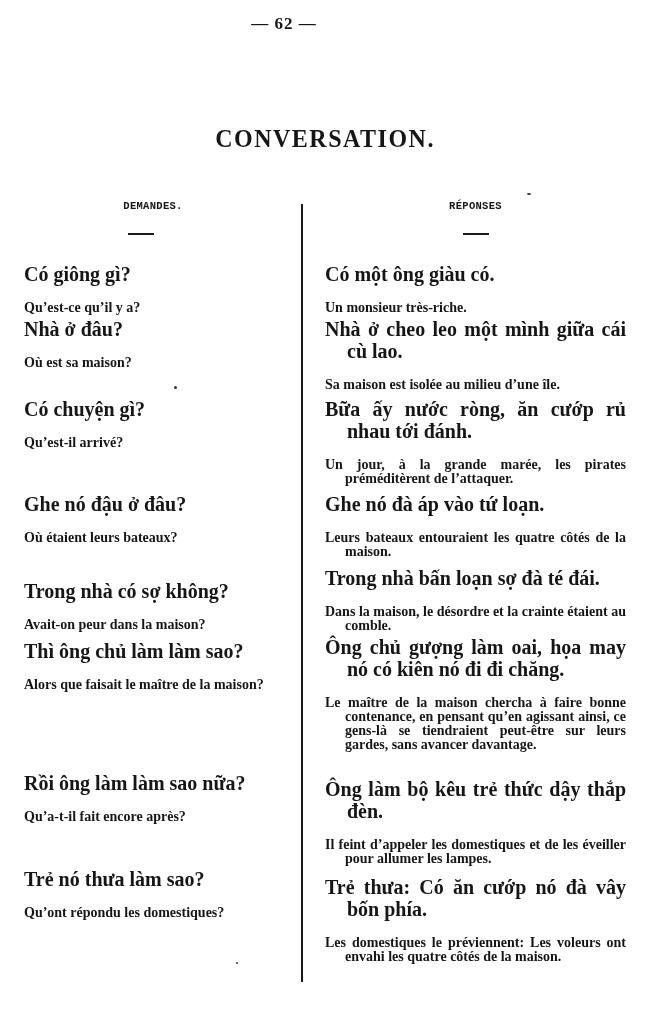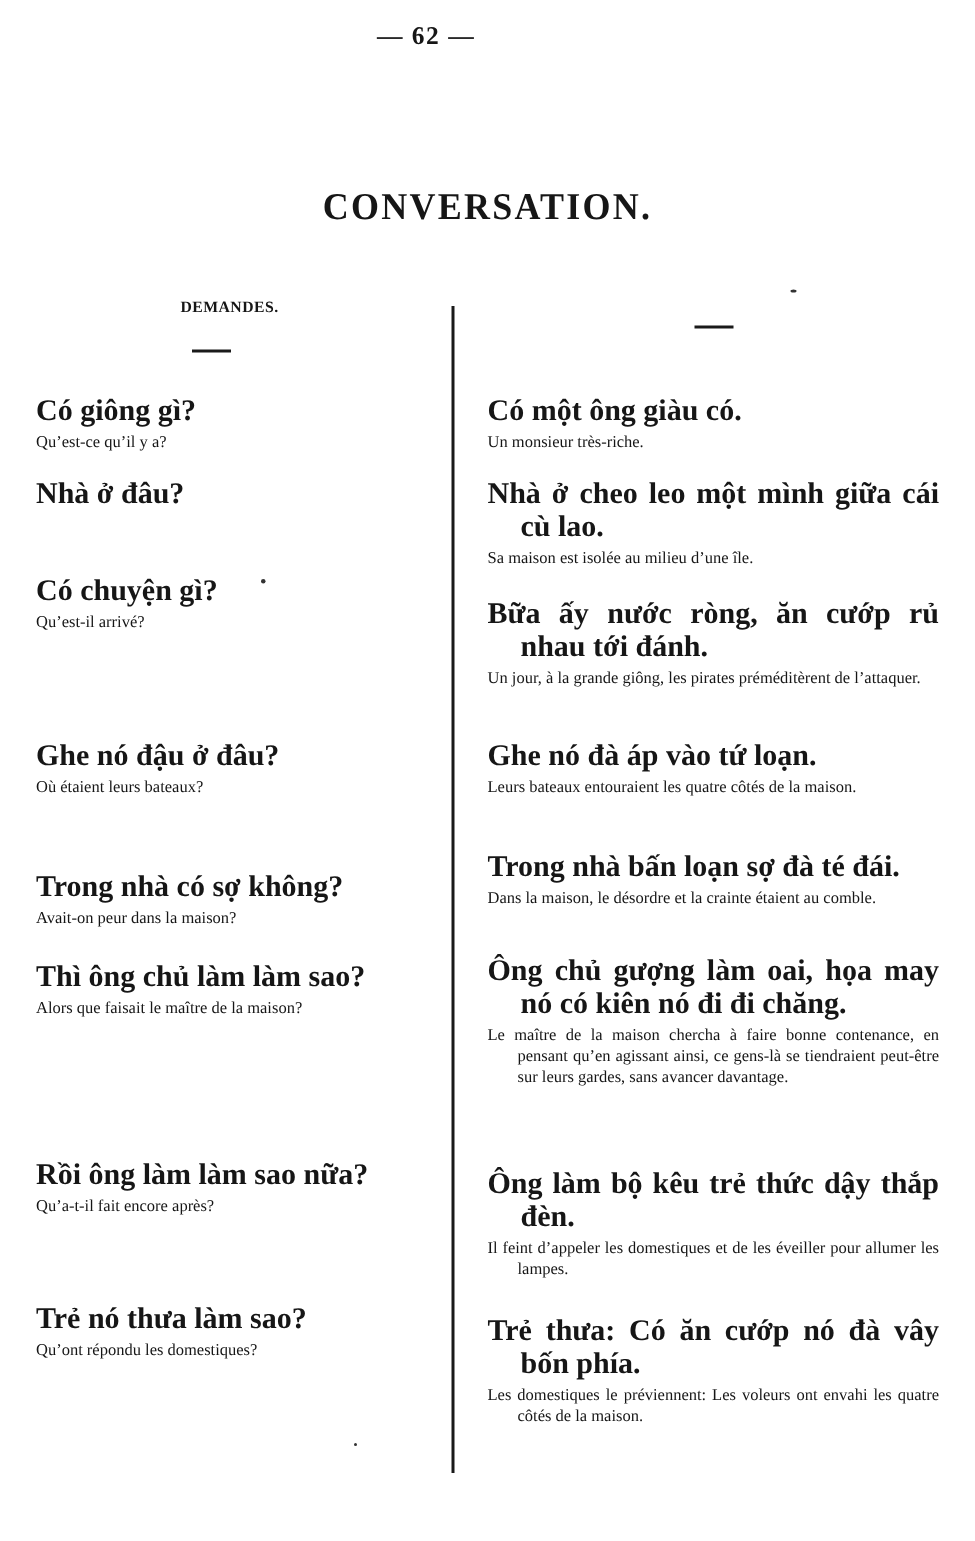--- a/index.html
+++ b/index.html
@@ -47,21 +47,21 @@
       background: #1a1a1a;
     }
     .col {
       position: absolute;
       top: 200px;
     }
     .col-left { left: 24px; width: 258px; }
     .col-right { left: 325px; width: 301px; }
     .col-header {
       text-align: center;
-      font-family: Liberation Serif, serif;
+      font-family: Liberation Mono, monospace;
       font-weight: bold;
       font-size: 10.5px;
       letter-spacing: 0.3px;
       height: 16px;
     }
     .col-left .col-header { margin-left: -24px; width: 306px; }
     .col-right .col-header { width: 301px; }
     .rule {
       width: 26px;
       height: 2px;
@@ -82,24 +82,24 @@
       line-height: 22px;
       text-align: justify;
     }
     .col-right .viet {
       padding-left: 22px;
       text-indent: -22px;
       text-align-last: left;
     }
     .french {
       font-family: "Liberation Serif", serif;
-      font-weight: normal;
-      font-size: 11px;
+      font-weight: bold;
+      font-size: 14px;
       line-height: 14px;
-      margin-top: 3px;
+      margin-top: 16px;
       text-align: justify;
     }
     .col-left .french {
       padding-left: 20px;
       text-indent: -20px;
     }
     .col-right .french {
       padding-left: 20px;
       text-indent: -20px;
     }
@@ -122,22 +122,23 @@
 <div class="col col-left">
   <div class="col-header">DEMANDES.</div>
   <div class="rule"></div>
 
   <div class="entry" style="top:63px">
     <div class="viet">Có giông gì?</div>
     <div class="french">Qu’est-ce qu’il y a?</div>
   </div>
   <div class="entry" style="top:118px">
     <div class="viet">Nhà ở đâu?</div>
-  </div>
-  <div class="entry" style="top:183px">
+    <div class="french">Où est sa maison?</div>
+  </div>
+  <div class="entry" style="top:198px">
     <div class="viet">Có chuyện gì?</div>
     <div class="french">Qu’est-il arrivé?</div>
   </div>
   <div class="entry" style="top:293px">
     <div class="viet">Ghe nó đậu ở đâu?</div>
     <div class="french">Où étaient leurs bateaux?</div>
   </div>
   <div class="entry" style="top:380px">
     <div class="viet">Trong nhà có sợ không?</div>
     <div class="french">Avait-on peur dans la maison?</div>
@@ -150,33 +151,34 @@
     <div class="viet">Rồi ông làm làm sao nữa?</div>
     <div class="french">Qu’a-t-il fait encore après?</div>
   </div>
   <div class="entry" style="top:668px">
     <div class="viet">Trẻ nó thưa làm sao?</div>
     <div class="french">Qu’ont répondu les domestiques?</div>
   </div>
 </div>
 
 <div class="col col-right">
+  <div class="col-header">RÉPONSES</div>
   <div class="rule"></div>
 
   <div class="entry" style="top:63px">
     <div class="viet">Có một ông giàu có.</div>
     <div class="french">Un monsieur très-riche.</div>
   </div>
   <div class="entry" style="top:118px">
     <div class="viet">Nhà ở cheo leo một mình giữa cái cù lao.</div>
     <div class="french">Sa maison est isolée au milieu d’une île.</div>
   </div>
   <div class="entry" style="top:198px">
     <div class="viet">Bữa ấy nước ròng, ăn cướp rủ nhau tới đánh.</div>
-    <div class="french">Un jour, à la grande giông, les pirates préméditèrent de l’attaquer.</div>
+    <div class="french">Un jour, à la grande marée, les pirates préméditèrent de l’attaquer.</div>
   </div>
   <div class="entry" style="top:293px">
     <div class="viet">Ghe nó đà áp vào tứ loạn.</div>
     <div class="french">Leurs bateaux entouraient les quatre côtés de la maison.</div>
   </div>
   <div class="entry" style="top:367px">
     <div class="viet">Trong nhà bấn loạn sợ đà té đái.</div>
     <div class="french">Dans la maison, le désordre et la crainte étaient au comble.</div>
   </div>
   <div class="entry" style="top:436px">

